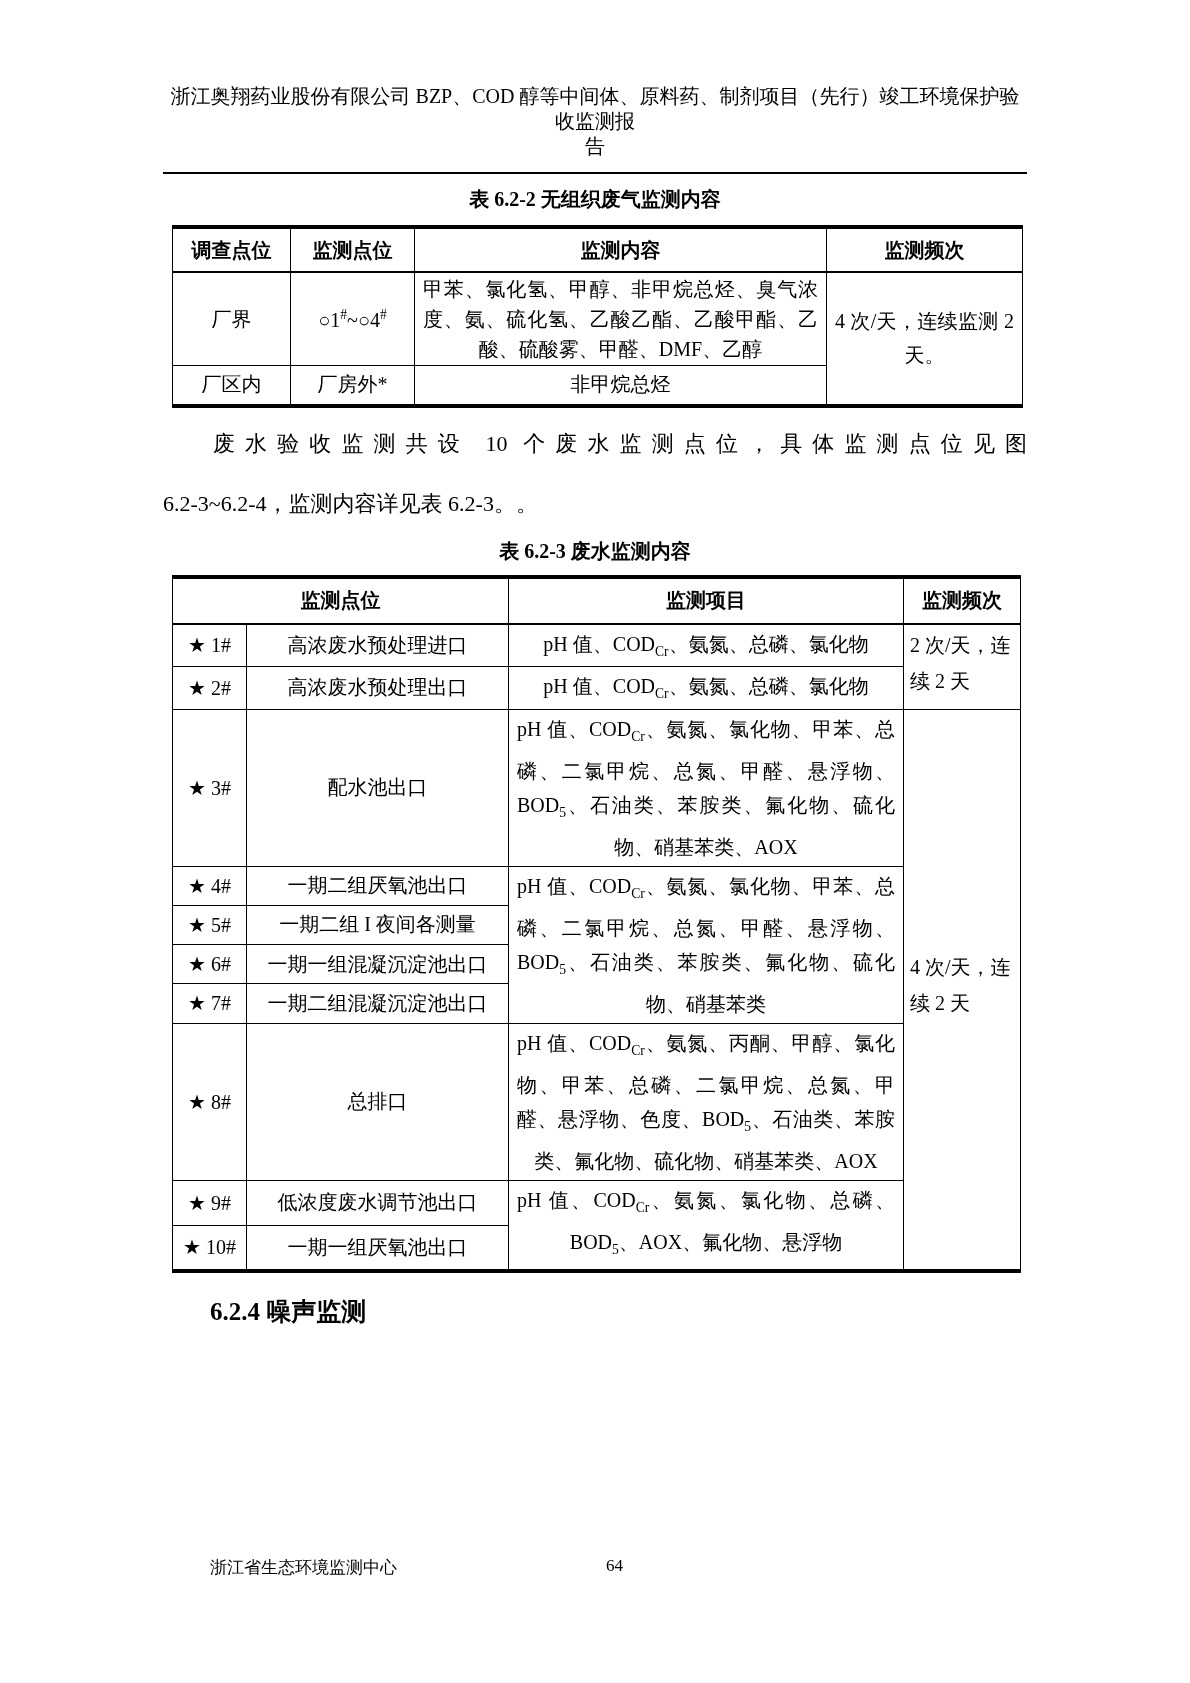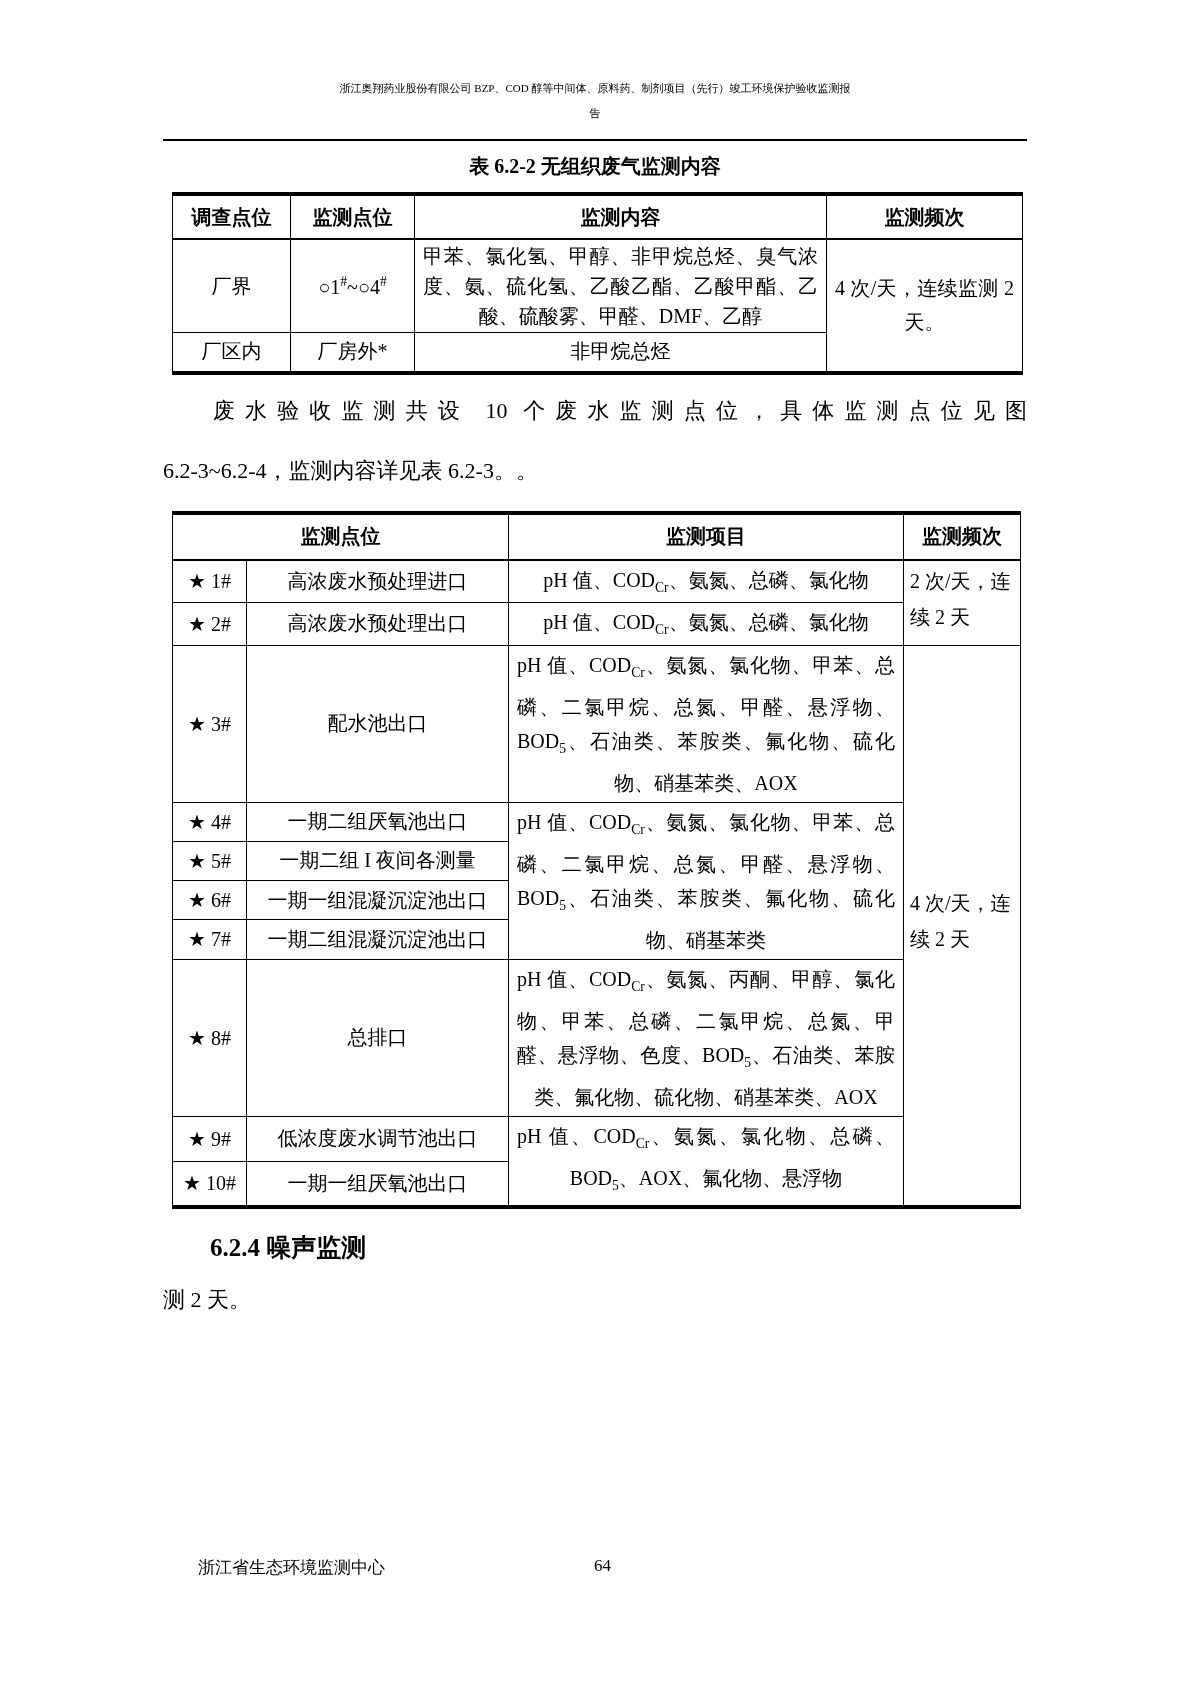--- a/index.html
+++ b/index.html
@@ -4,22 +4,22 @@
 <style>
   * { box-sizing: border-box; margin: 0; padding: 0; }
   html,body { background:#ffffff; }
   body {
     width:1190px; height:1683px; position:relative; overflow:hidden;
     color:#000; font-family:"Liberation Serif","DejaVu Serif",serif;
   }
   .content { padding:76px 163px 0 163px; }
 
   
-  .doc-header { text-align:center; font-size:11px; line-height:25px; padding-bottom:13px;
-                border-bottom:2px solid #000; }
+  .doc-header { text-align:center; font-size:20px; line-height:25px; padding-bottom:13px;
+                border-bottom:2px solid #000;margin-top:8px; }
 
   
   .tbl-title { text-align:center; font-weight:bold; font-size:20px; margin-top:12px; }
 
   
   table { border-collapse:collapse; table-layout:fixed; margin-left:9px;
           border-top:4px solid #000; border-bottom:4px solid #000;border-radius:28px; }
   th, td { border:1px solid #000; font-size:20px; text-align:center; vertical-align:middle;
            overflow:hidden; }
   th { font-weight:bold; }
@@ -46,21 +46,21 @@
   
   .sec-h { font-size:25px; font-weight:bold; margin-top:14px; }
   .sec-h2 { font-size:25px; font-weight:bold; margin-top:22px;margin-left:47px; }
 
   
   .para { font-size:22px; line-height:60px; margin-top:6px; }
   .para .l1 { text-indent:50px; text-align:justify; text-align-last:justify; }
   .para .l2 { text-align:left; }
 
   
-  .footer { position:absolute; left:147px; top:1556px; width:864px; height:30px; font-size:17px; }
+  .footer { position:absolute; left:159px; top:1556px; width:864px; height:30px; font-size:17px; }
   .footer .org { position:absolute; left:51px; top:0; }
   .footer .pg  { position:absolute; left:447px; top:0; }
 </style>
 </head>
 <body>
 
 <div class="content">
 
   <div class="doc-header">
     <div>浙江奥翔药业股份有限公司 BZP、COD 醇等中间体、原料药、制剂项目（先行）竣工环境保护验收监测报</div>
@@ -98,20 +98,21 @@
       </tr>
     </tbody>
   </table>
 
 
   <div class="para">
     <div class="l1">废水验收监测共设 10 个废水监测点位，具体监测点位见图</div>
     <div class="l2">6.2-3~6.2-4，监测内容详见表 6.2-3。。</div>
   </div>
 
+  <div class="tbl-title" style="margin-top:4px">表 6.2-3 废水监测内容</div>
 
   <table class="t2">
     <colgroup>
         <col style="width:74px">
         <col style="width:262px">
         <col style="width:395px">
         <col style="width:117px">
       </colgroup>
     <thead>
       <tr class="hh47">
@@ -167,21 +168,20 @@
       </tr>
       <tr class="h42">
         <td>★ 10#</td>
         <td>一期一组厌氧池出口</td>
       </tr>
     </tbody>
   </table>
 
   <div class="sec-h2">6.2.4 噪声监测</div>
   <div class="para">
-    <div class="l2">测 2 天。</div>
   </div>
 
 </div>
 
 <div class="footer">
   <span class="org">浙江省生态环境监测中心</span>
   <span class="pg">64</span>
 </div>
 
 </body></html>

